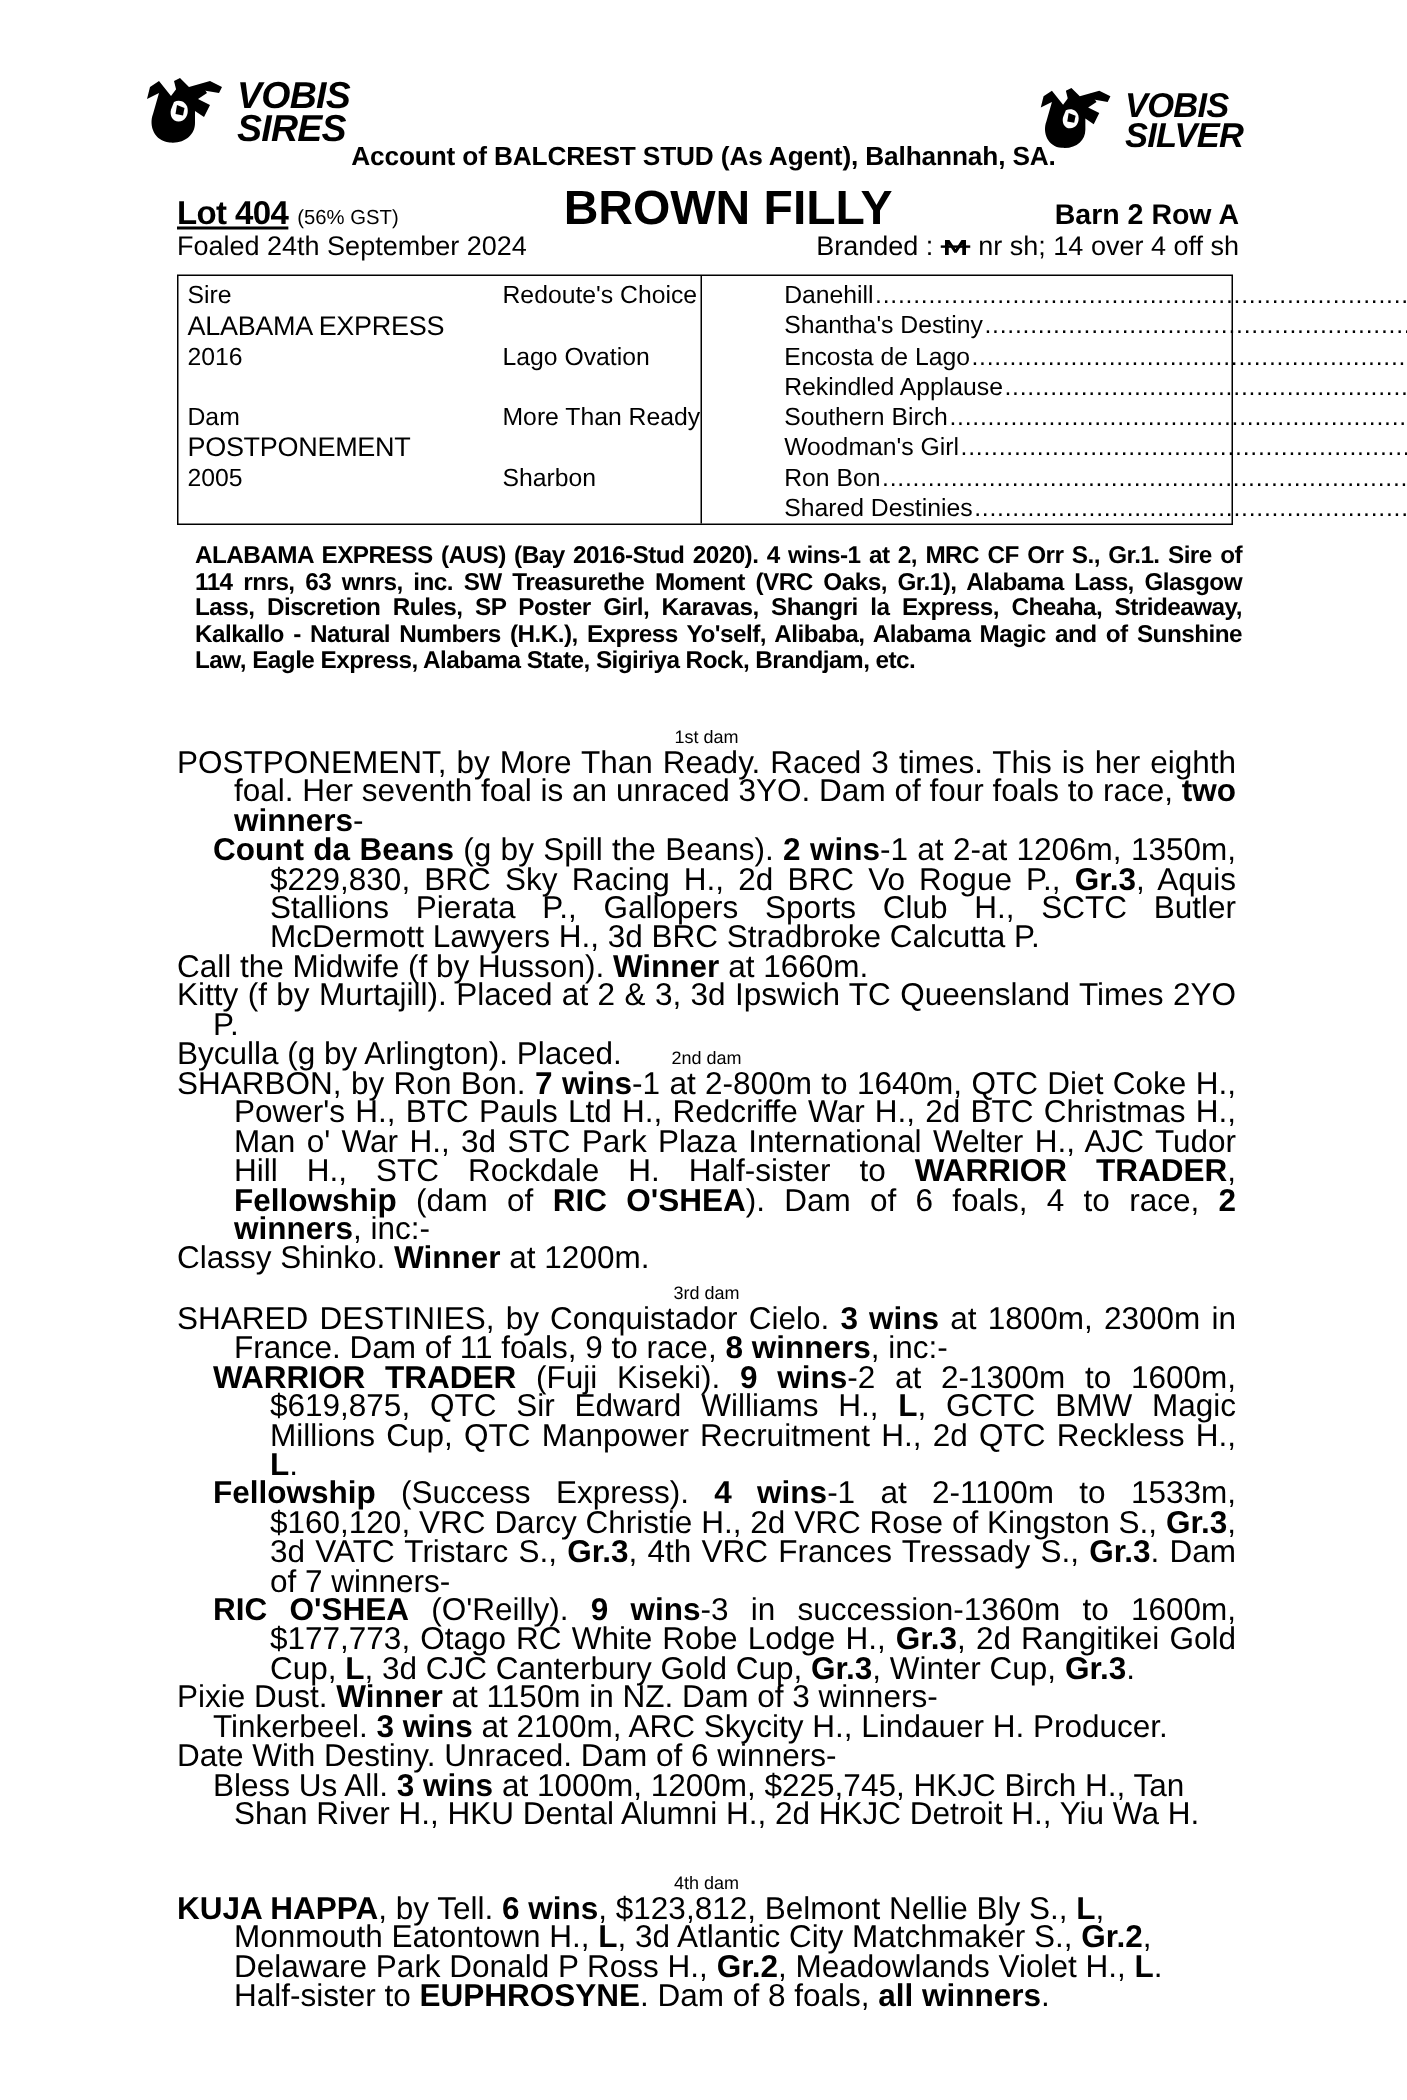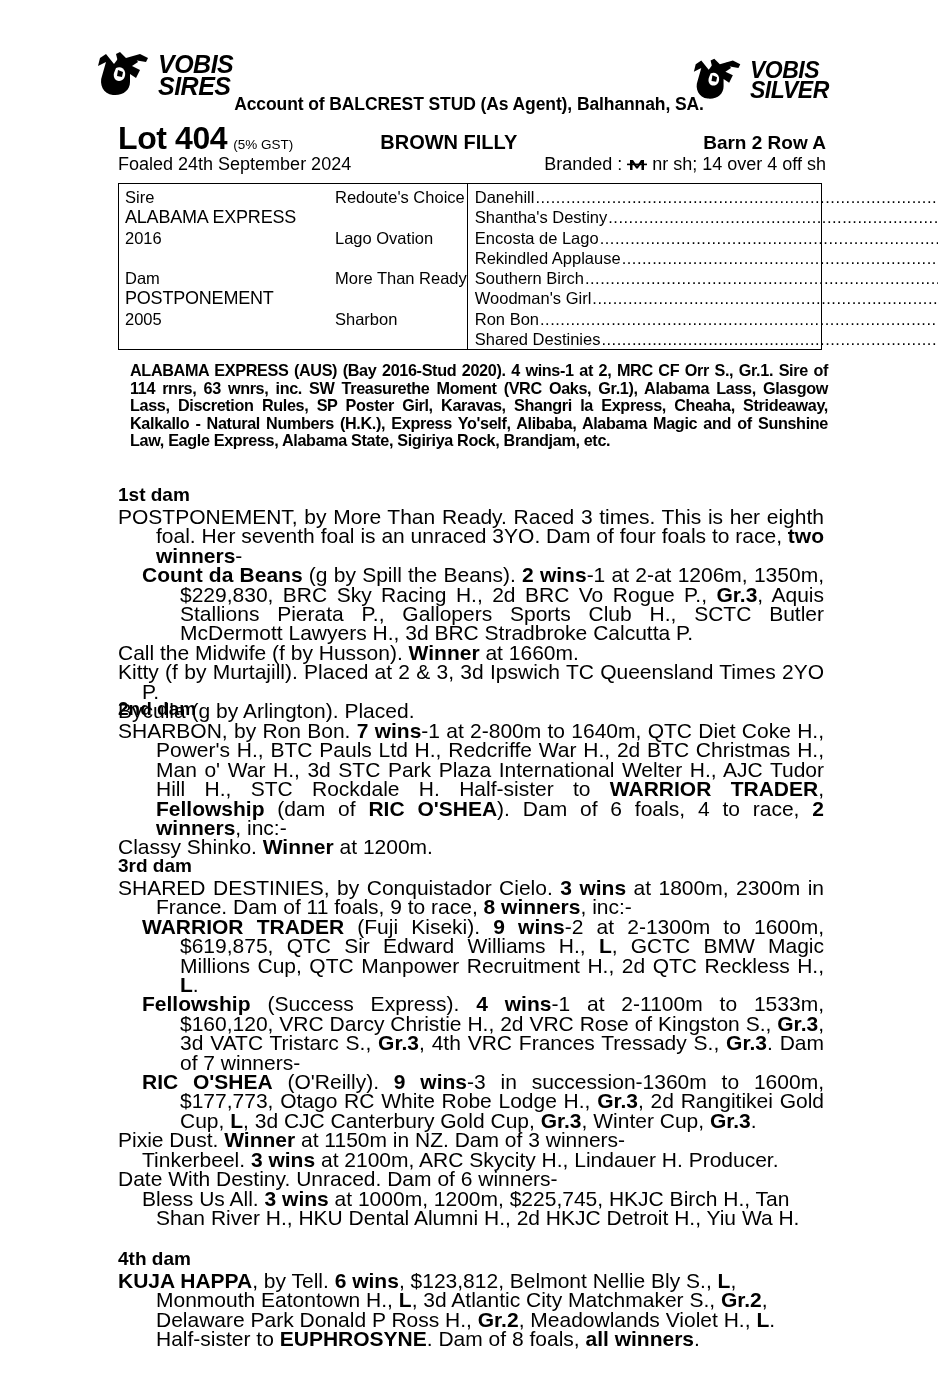--- a/index.html
+++ b/index.html
@@ -53,34 +53,35 @@
   .title-row {
     position: absolute;
     left: 118px;
     right: 112px;
     top: 120px;
     height: 34px;
     display: flex;
     align-items: baseline;
   }
   .lot-label {
-    font-size: 32px;
+    font-size: 22px;
     font-weight: 700;
     letter-spacing: -0.4px;
+    text-decoration: underline;
   }
   .gst {
     font-size: 13.5px;
     font-weight: 400;
     margin-left: 6px;
   }
   .colour-sex {
-    font-size: 20px;
+    font-size: 32px;
     font-weight: 700;
     letter-spacing: 0px;
-    margin-left: 87px;
+    margin-left: 110px;
   }
   .barn {
     font-size: 19px;
     font-weight: 700;
     margin-left: auto;
   }
 
   .sub-row {
     position: absolute;
     left: 118px;
@@ -108,20 +109,21 @@
   
   .ped-table {
     position: absolute;
     left: 118px;
     top: 183px;
     width: 704px;
     height: 167px;
     border: 1.4px solid #000;
     box-sizing: border-box;
     display: flex;
+    gap: 48px;
   }
   .ped-left {
     width: 379px;
     box-sizing: border-box;
     padding: 3px 0 0 6px;
     border-right: 1.4px solid #000;
     position: relative;
   }
   .ped-right {
     flex: 1;
@@ -167,23 +169,24 @@
     font-weight: 700;
     font-size: 16.2px;
     line-height: 17.6px;
     letter-spacing: -0.35px;
     text-align: justify;
   }
 
   
   .dam-block { position: absolute; left: 118px; width: 706px; }
   .dam-head {
-    font-size: 19px;
-    font-weight: 700;
+    font-size: 12px;
+    font-weight: 400;
     margin-bottom: 1px;
+    text-align: center;
   }
   .p {
     font-size: 21px;
     line-height: 19.4px;
     text-align: justify;
     text-justify: inter-word;
     margin: 0;
   }
   .hang1 { padding-left: 38px; text-indent: -38px; }
   .hang2 { padding-left: 62px; text-indent: -38px; }
@@ -229,21 +232,21 @@
     <span class="logo-text">
       <span>VOBIS</span><br>
       <span>SILVER</span>
     </span>
   </div>
 
   <div class="account-line">Account of BALCREST STUD (As Agent), Balhannah, SA.</div>
 
   <div class="title-row">
     <span class="lot-label">Lot 404</span>
-    <span class="gst">(5% GST)</span>
+    <span class="gst">(56% GST)</span>
     <span class="colour-sex">BROWN FILLY</span>
     <span class="barn">Barn 2 Row A</span>
   </div>
 
   <div class="sub-row">
     <span>Foaled 24th September 2024</span>
     <span class="branded">
       <span>Branded :</span>
       <span class="brand-glyph">
         <svg width="20" height="14" viewBox="0 0 20 14" aria-hidden="true">

